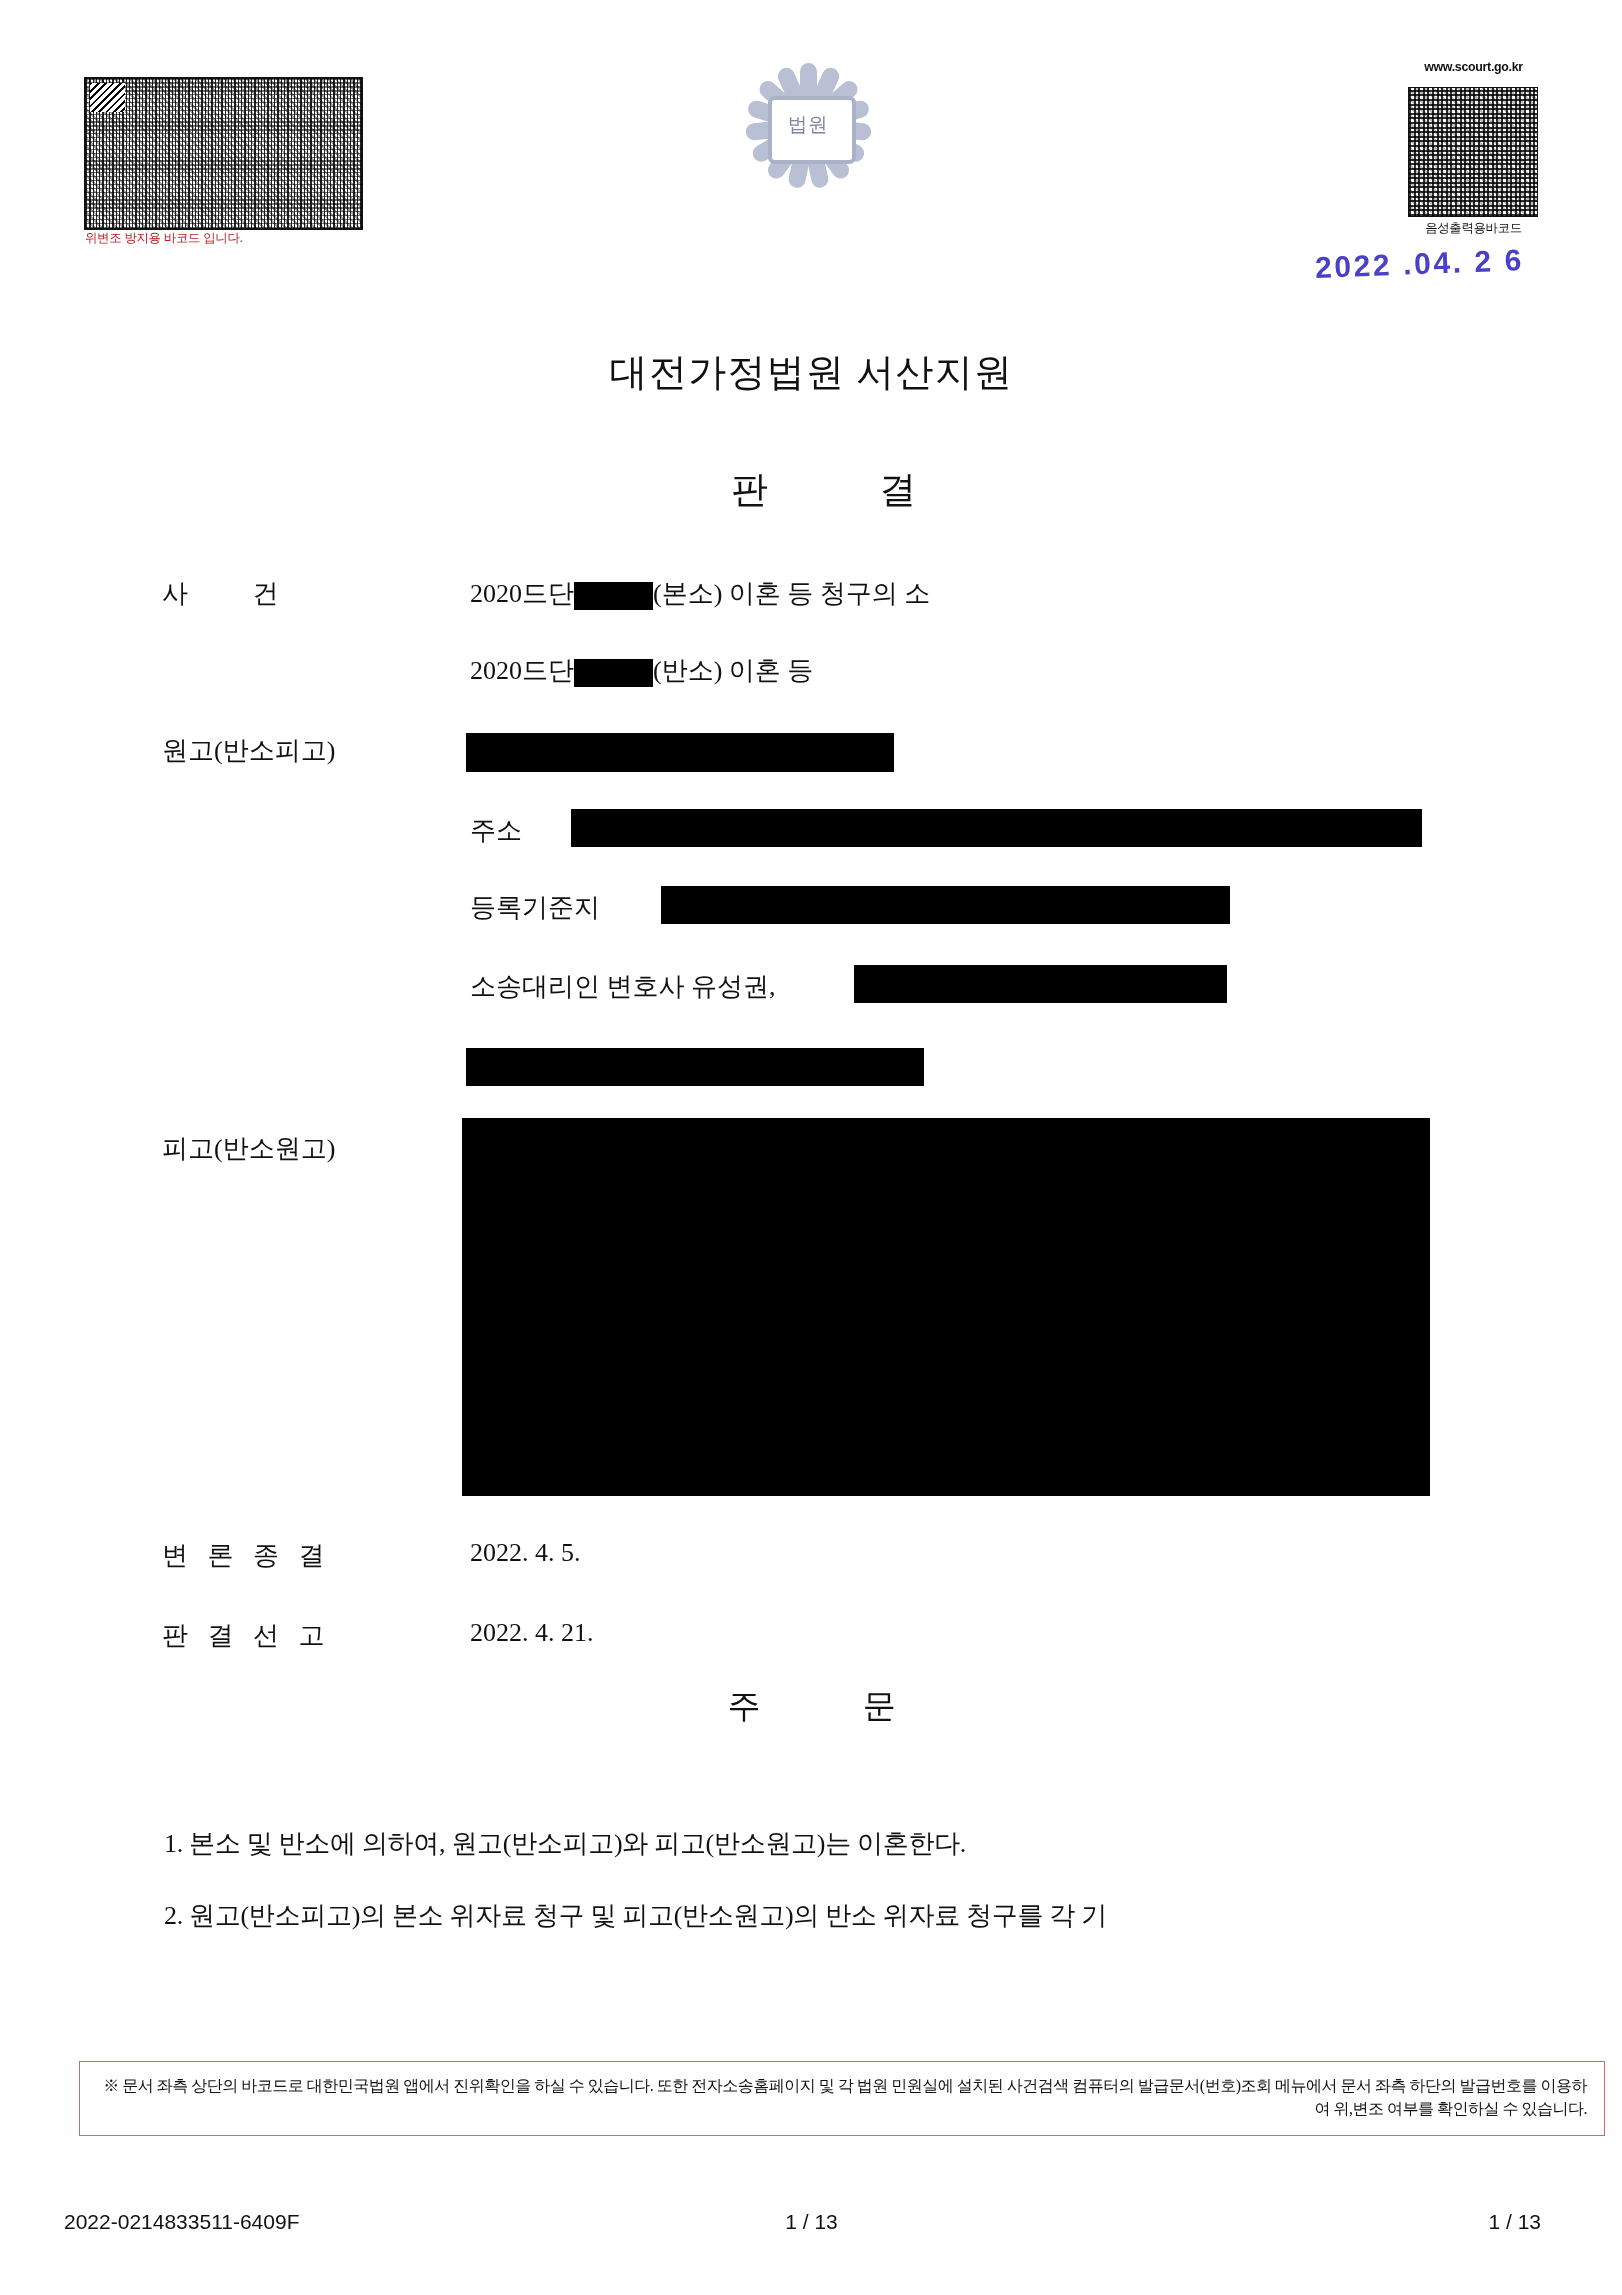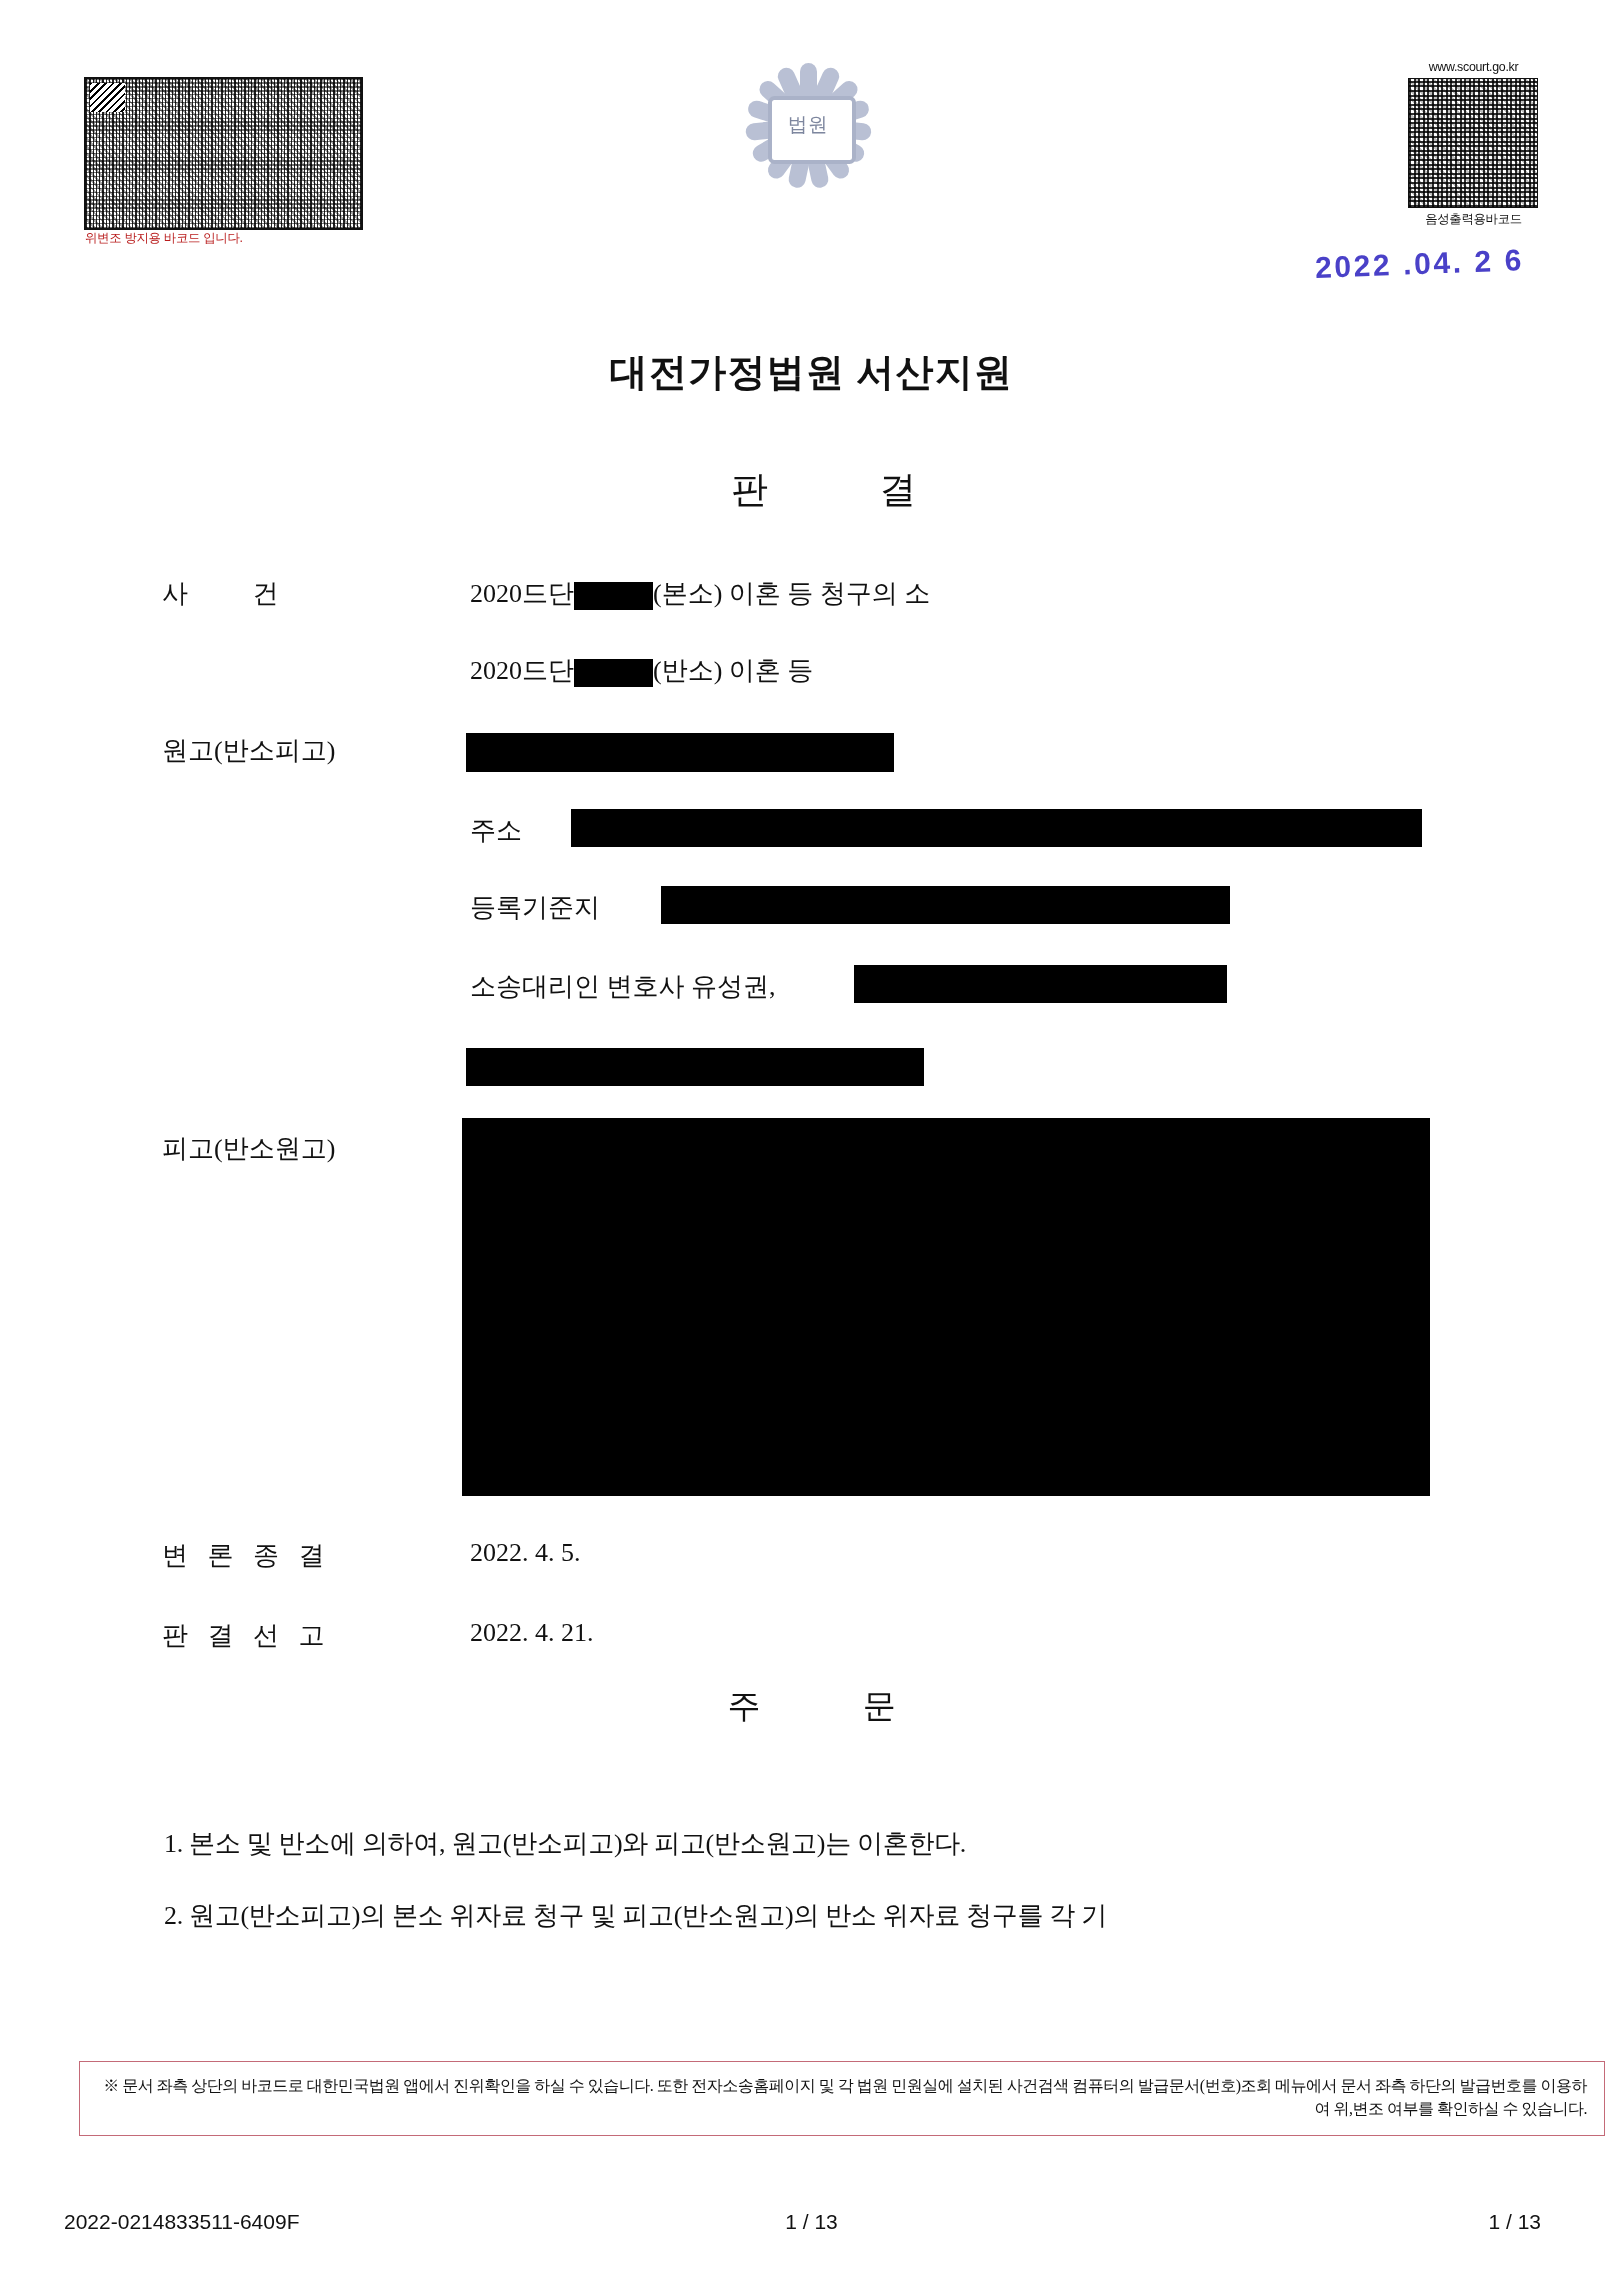--- a/index.html
+++ b/index.html
@@ -102,22 +102,23 @@
     right: 84px;
     top: 60px;
     width: 131px;
     text-align: center;
   }
   .qr-url {
     font-family: "Liberation Sans", sans-serif;
     font-size: 12.4px;
     color: #111;
     letter-spacing: -0.3px;
-    margin-bottom: 4px;
+    margin-bottom: 13px;
     white-space: nowrap;
+    font-weight: bold;
   }
   .qr-code {
     width: 128px;
     height: 128px;
     border: 1.3px solid #111;
     background:
       repeating-linear-gradient(90deg, rgba(0,0,0,0.8) 0 2px, rgba(255,255,255,0) 2px 4.6px),
       repeating-linear-gradient(0deg, rgba(0,0,0,0.8) 0 2px, rgba(255,255,255,0) 2px 4.6px),
       repeating-linear-gradient(45deg, rgba(0,0,0,0.25) 0 2.6px, rgba(255,255,255,0) 2.6px 5.9px),
       #fff;
@@ -143,21 +144,20 @@
   }
 
   
   .court-name {
     position: absolute;
     left: 0; right: 0;
     top: 347px;
     text-align: center;
     font-size: 38px;
     letter-spacing: 1.3px;
-    font-weight: bold;
   }
   .doc-title {
     position: absolute;
     left: 0; right: 0;
     top: 465px;
     text-align: center;
     font-size: 37px;
     letter-spacing: 51px;
     text-indent: 51px;
     font-weight: normal;

